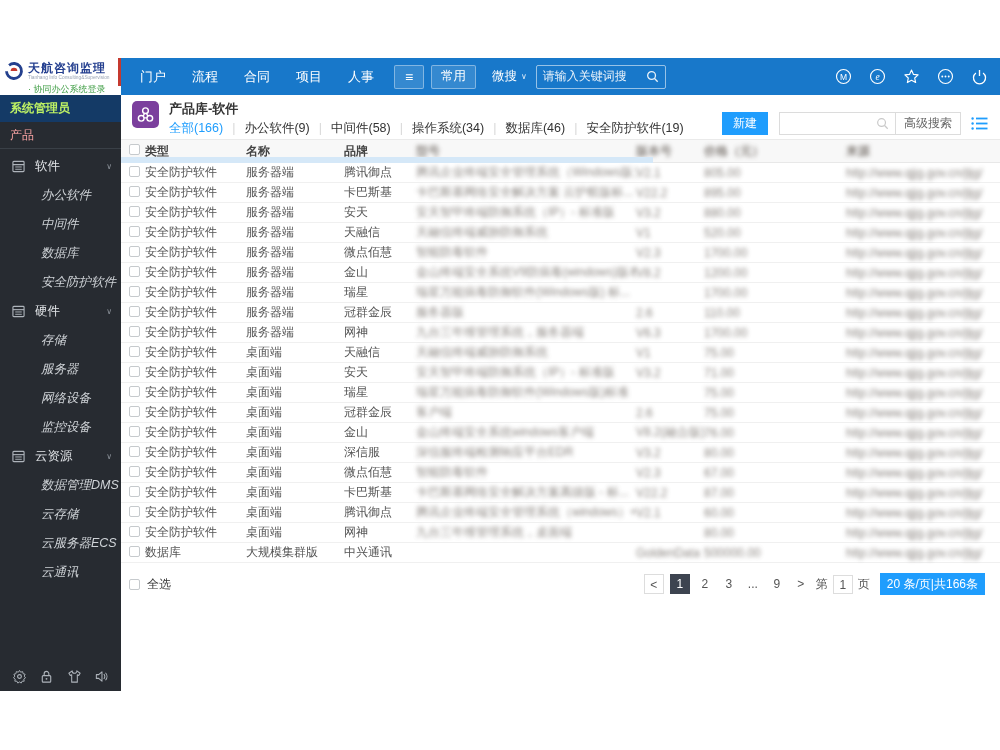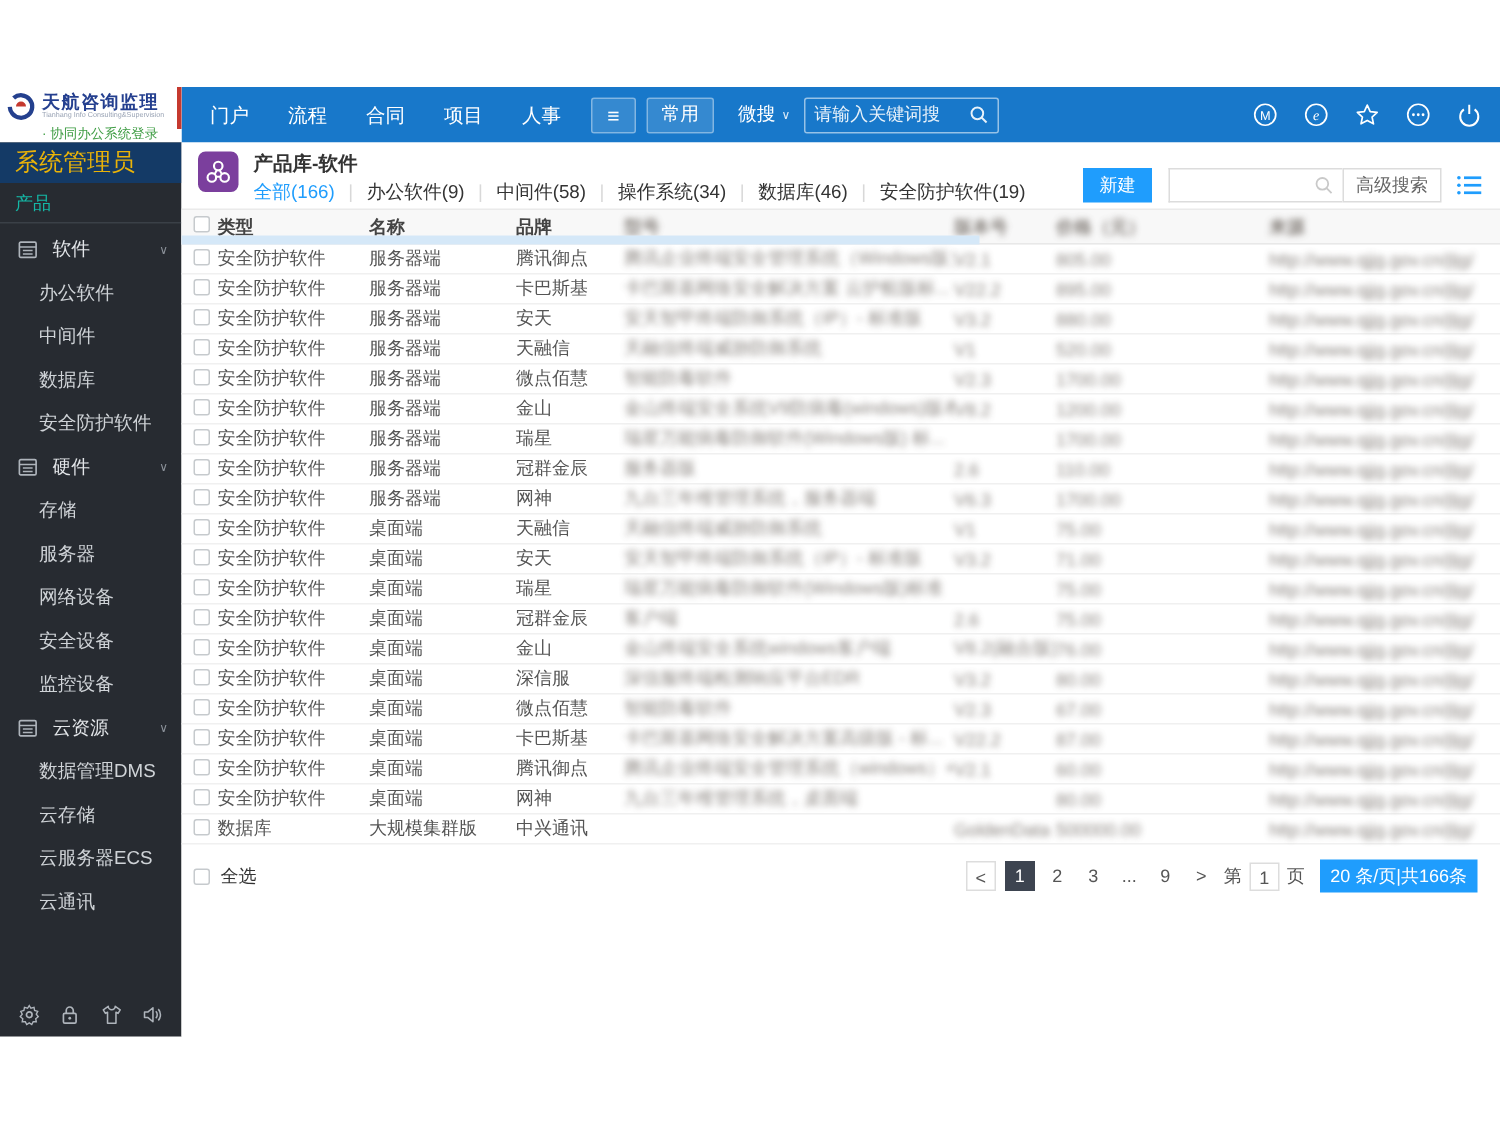--- a/index.html
+++ b/index.html
@@ -31,28 +31,28 @@
              border:1px solid rgba(255,255,255,.55); border-radius:2px; padding:0 6px; font-size:12px;
              color:rgba(255,255,255,.9); cursor:text; }
   .top-icons { margin-left:auto; display:flex; align-items:center; gap:17px; }
   .ticon { width:17px; height:17px; display:block; cursor:pointer; }
 
   
   .cols { display:flex; align-items:stretch; }
 
   
   .sidebar { width:121px; background:#272b31; height:596px; position:relative; flex:none; }
-  .role { height:27px; line-height:27px; background:#143a66; color:#eab308; font-size:16px; font-weight:normal; padding-left:10px; }
-  .section { height:27px; line-height:27px; color:#14b8a6; font-size:12px; padding-left:10px;
+  .role { height:27px; line-height:27px; background:#143a66; color:#bef264; font-size:12px; font-weight:bold; padding-left:10px; }
+  .section { height:27px; line-height:27px; color:#fca5a5; font-size:12px; padding-left:10px;
              border-bottom:1px solid #3a4047; margin-bottom:3px; }
   .g-row { height:29px; display:flex; align-items:center; color:#e3e6e9; font-size:12.5px; padding:0 9px 0 12px; cursor:pointer; }
   .g-icon { width:13px; height:13px; margin-right:10px; flex:none; }
   .g-label { flex:1; white-space:nowrap; }
   .chev { color:#8b9199; font-size:8px; }
-  .c-row { height:29px; line-height:29px; color:#cfd3d7; font-size:12.5px; padding-left:26px; cursor:pointer; white-space:nowrap; }
+  .c-row { height:29px; line-height:29px; color:#cfd3d7; font-size:12.5px; padding-left:41px; cursor:pointer; white-space:nowrap;font-style:italic; }
   .side-bottom { position:absolute; bottom:7px; left:0; width:100%; display:flex; justify-content:space-around;
                  align-items:center; padding:0 6px; }
   .sb-icon { width:15px; height:15px; cursor:pointer; }
 
   
   .main { flex:1; background:#fff; position:relative; }
   .title-block { padding:5px 0 0 13px; border-bottom:1px solid #eaeaea; height:45px; position:relative; }
   .app-icon { width:27px; height:27px; background:#7b3f9d; border-radius:5px; position:absolute; top:6px; left:11px;
               display:flex; align-items:center; justify-content:center; }
   .page-title { margin-left:35px; font-size:13px; font-weight:bold; color:#333; line-height:17px; display:block; }
@@ -196,21 +196,20 @@
                 <line x1="1" y1="5" x2="13" y2="5" stroke="#aeb4bb" stroke-width="1.2"></line>
                 <line x1="3.5" y1="7.5" x2="10.5" y2="7.5" stroke="#aeb4bb" stroke-width="1"></line>
                 <line x1="3.5" y1="10" x2="10.5" y2="10" stroke="#aeb4bb" stroke-width="1"></line>
               </svg>
               <span class="g-label">硬件</span>
               <span class="chev">∨</span>
             </div>
             <div class="c-row">存储</div>
             <div class="c-row">服务器</div>
             <div class="c-row">网络设备</div>
-            <div class="c-row">安全设备</div>
             <div class="c-row">监控设备</div>
             <div class="g-row">
               <svg class="g-icon" viewBox="0 0 14 14">
                 <rect x="1" y="1.5" width="12" height="11" rx="1" fill="none" stroke="#aeb4bb" stroke-width="1.2"></rect>
                 <line x1="1" y1="5" x2="13" y2="5" stroke="#aeb4bb" stroke-width="1.2"></line>
                 <line x1="3.5" y1="7.5" x2="10.5" y2="7.5" stroke="#aeb4bb" stroke-width="1"></line>
                 <line x1="3.5" y1="10" x2="10.5" y2="10" stroke="#aeb4bb" stroke-width="1"></line>
               </svg>
               <span class="g-label">云资源</span>
               <span class="chev">∨</span>

